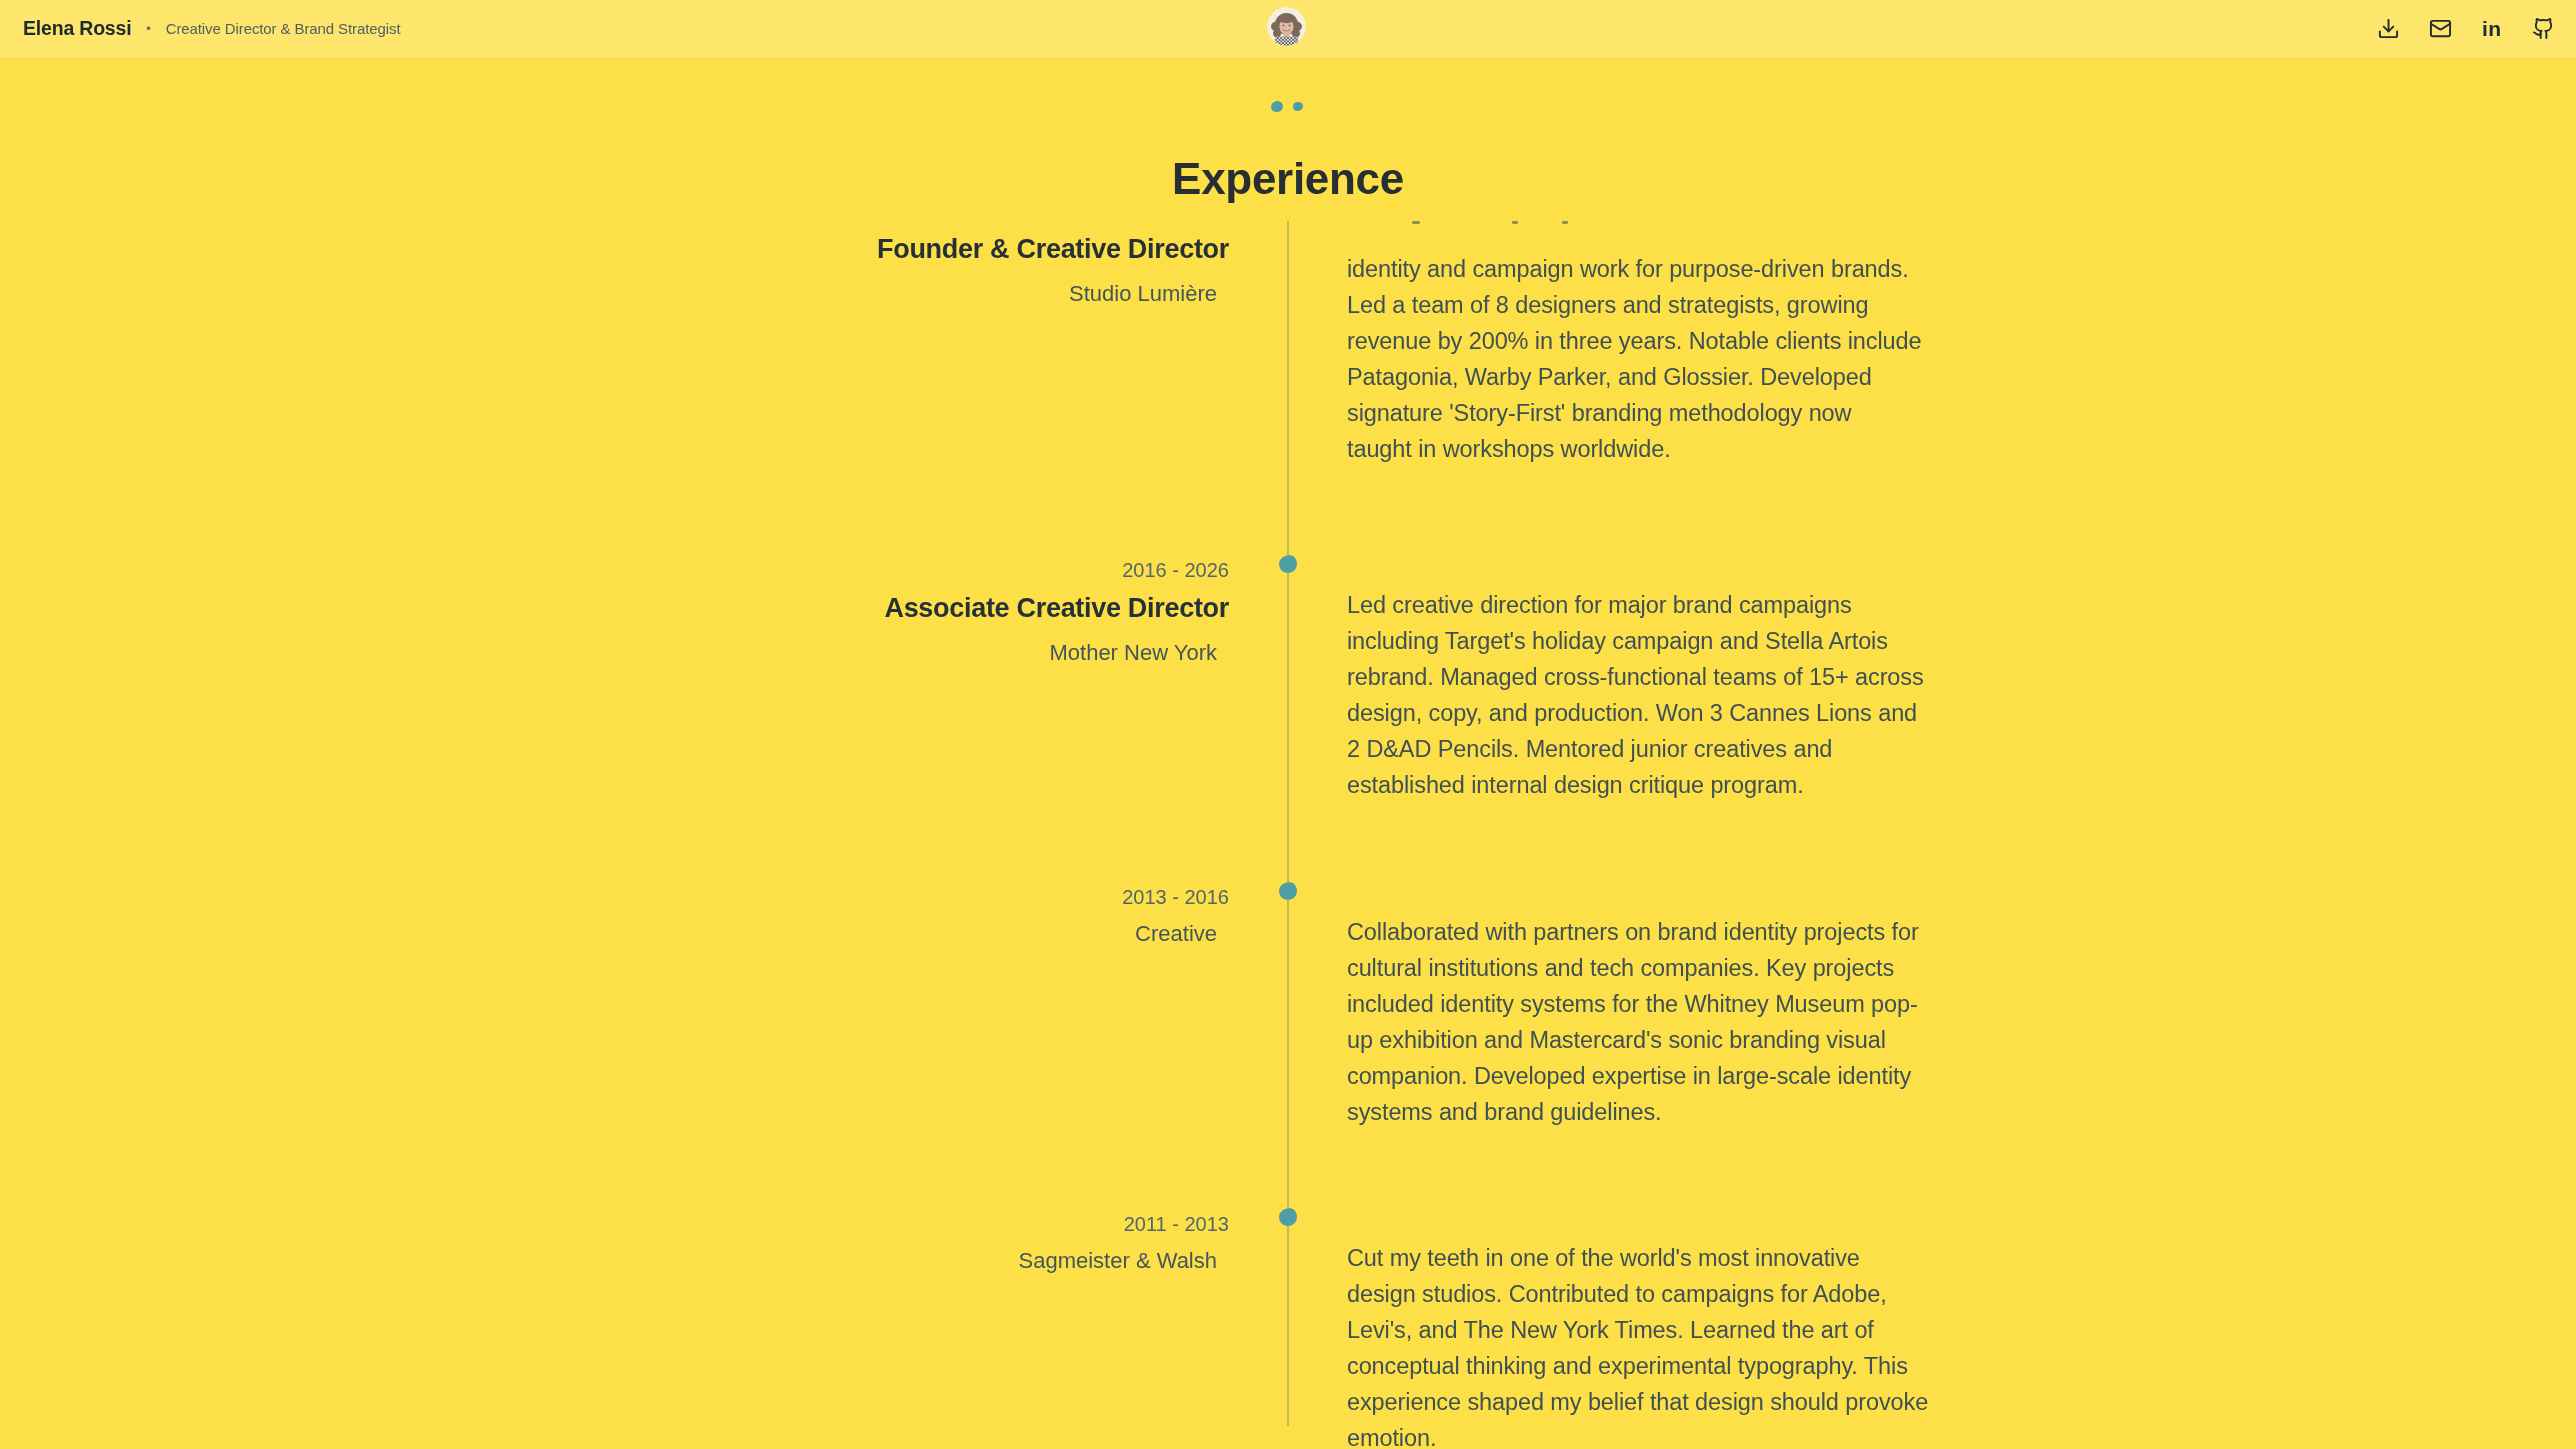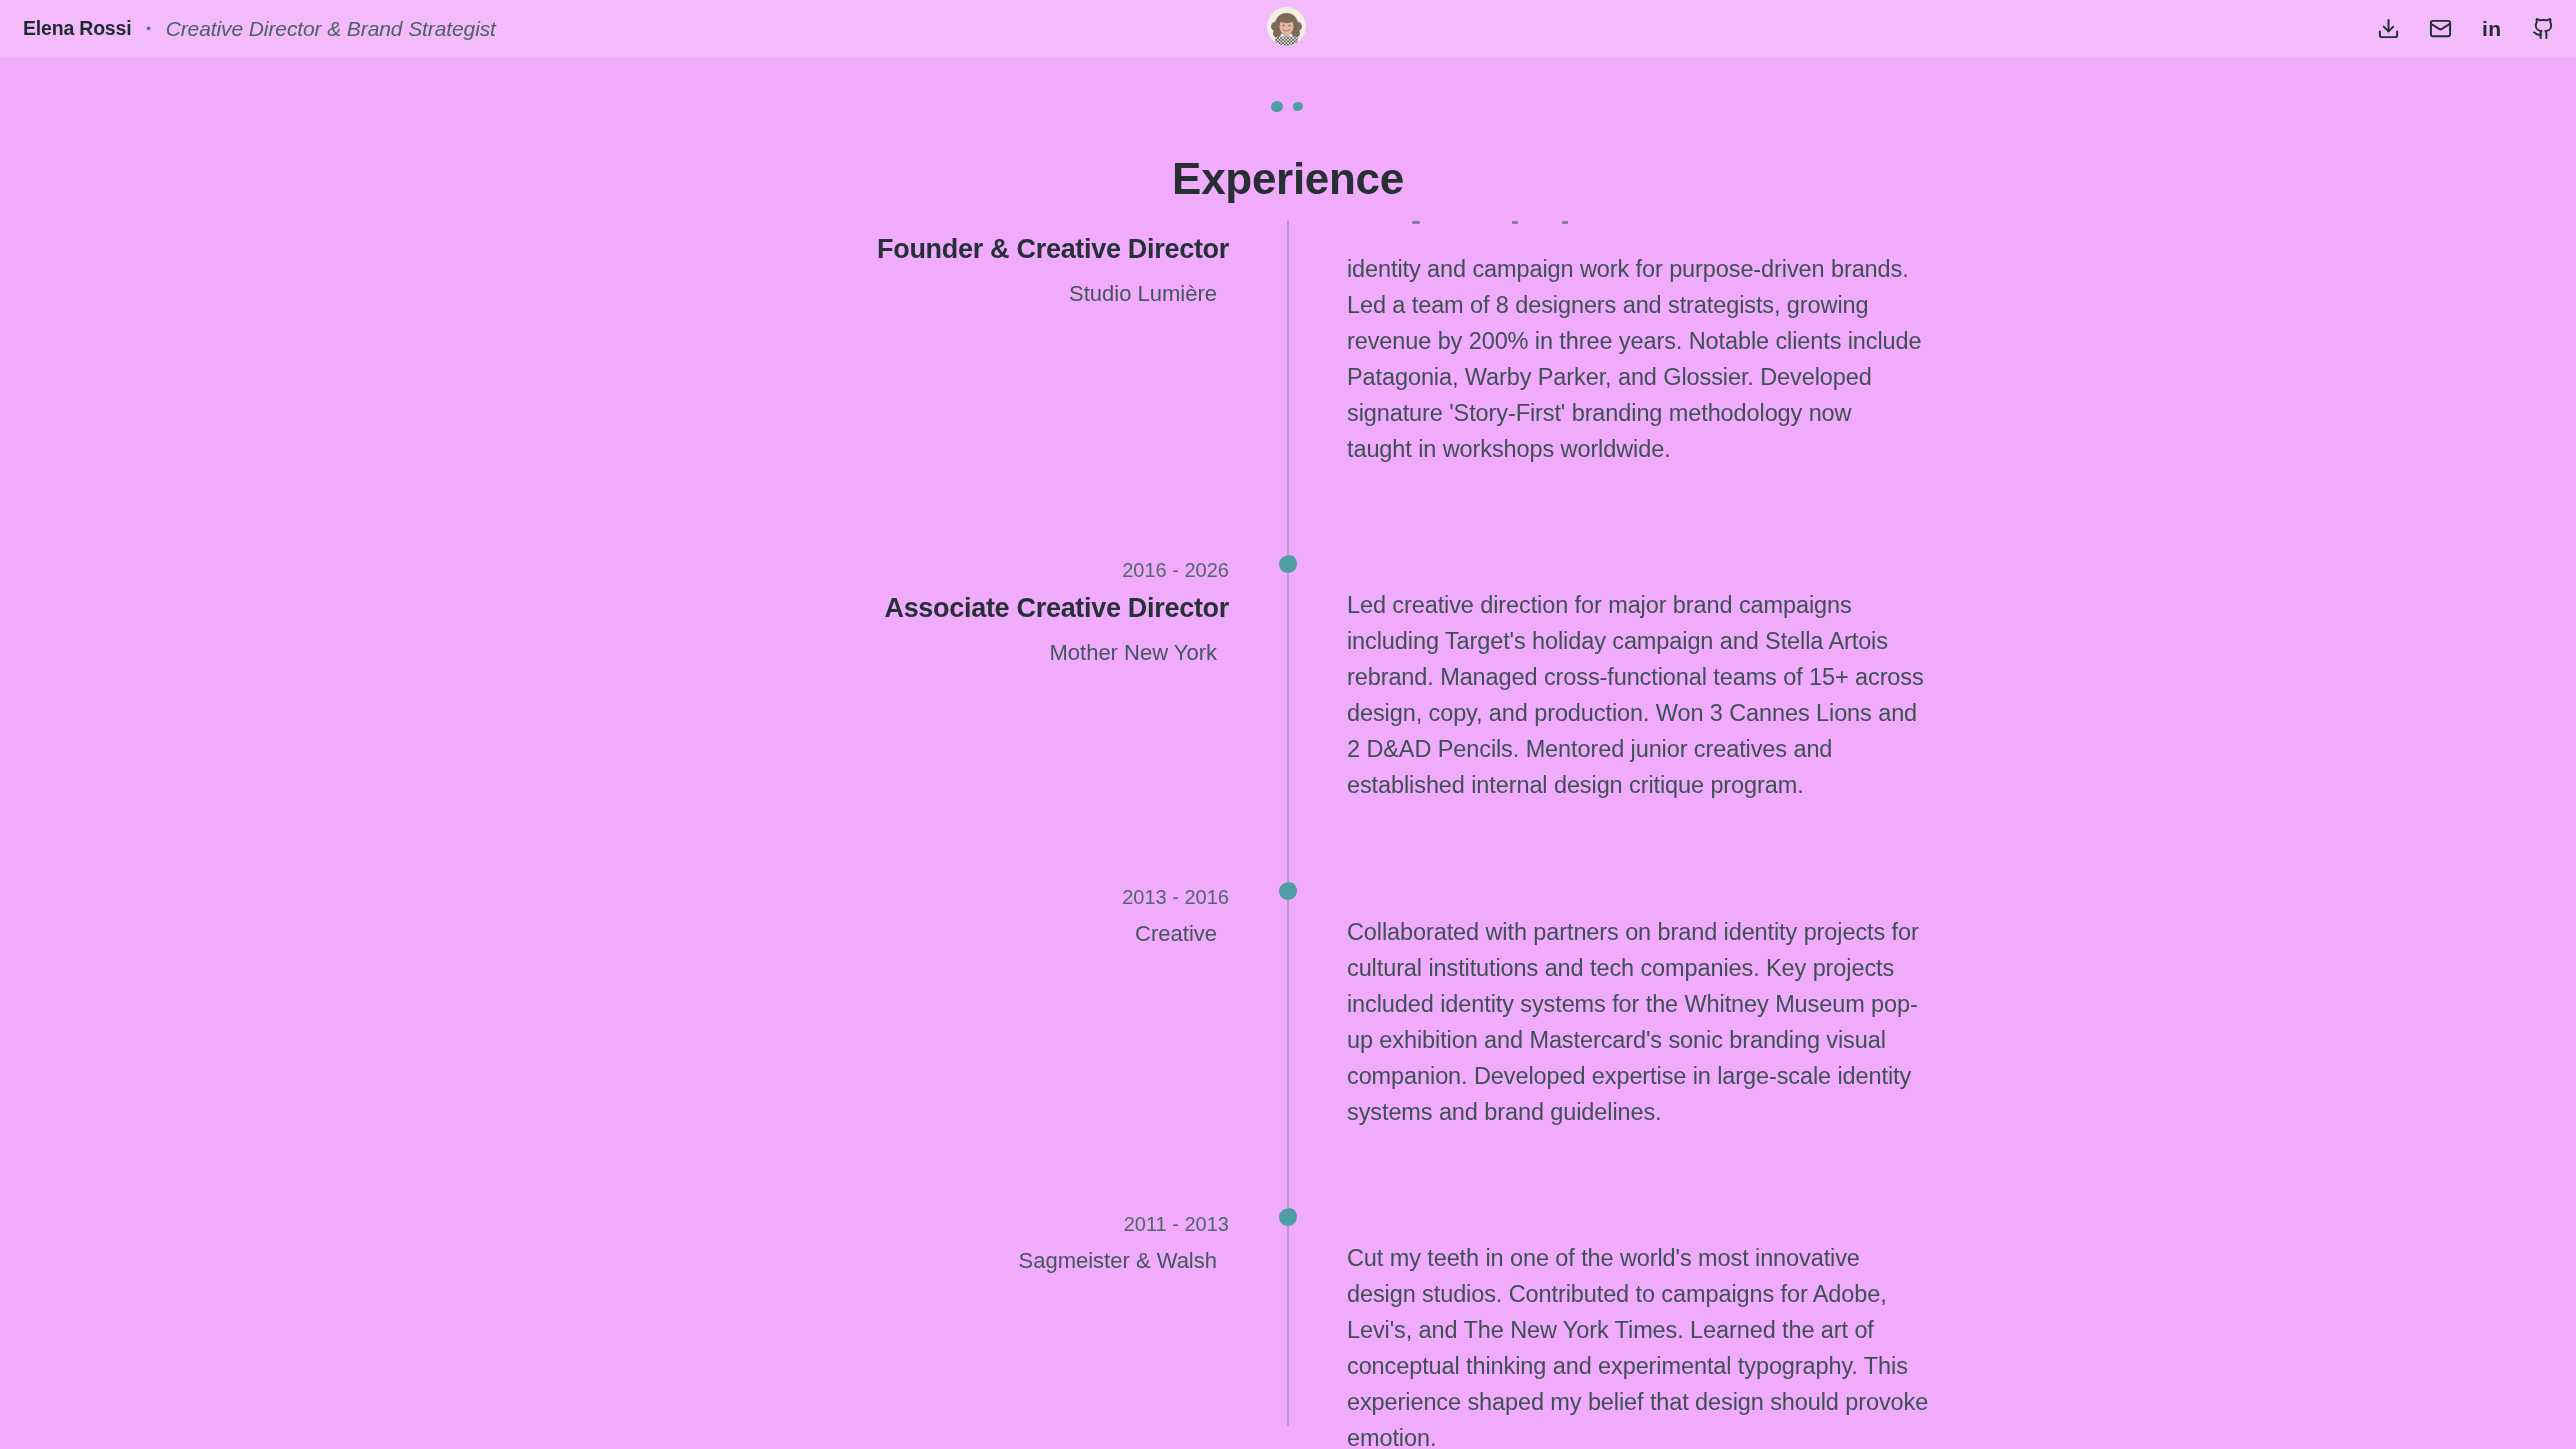--- a/index.html
+++ b/index.html
@@ -1,28 +1,28 @@
 <!DOCTYPE html>
 <html style="font-size:10.7px"><head>
 <meta charset="utf-8">
 <style>
   html,body{margin:0;padding:0;background:#c2dfe3;}
   .page{position:relative;width:2576px;height:1449px;overflow:hidden;
-        background:#f0abfc;font-family:"Liberation Sans",sans-serif;}
+        background:#fde047;font-family:"Liberation Sans",sans-serif;}
 
   
   .header{position:absolute;left:0;top:0;width:2576px;height:58px;
           background:rgba(255,255,255,0.20);
           border-bottom:1.3px solid rgba(35,55,60,0.05);
           display:flex;align-items:center;justify-content:space-between;
           box-sizing:border-box;padding:0 20px 0 23px;z-index:5;}
   .id-group{display:flex;align-items:center;gap:14.8px;}
   .id-name{font-size:19.5px;font-weight:700;color:#1e2a2e;letter-spacing:-0.2px;}
   .id-sep{font-size:13.4px;color:#5c6e72;}
-  .id-sub{font-size:21px;font-weight:400;color:#4d6065;letter-spacing:-0.1px;font-style:italic;}
+  .id-sub{font-size:15px;font-weight:400;color:#4d6065;letter-spacing:-0.1px;}
   .avatar{position:absolute;left:1267px;top:6.7px;width:39px;height:39px;
           border-radius:50%;overflow:hidden;display:block;}
   .actions{display:flex;align-items:flex-end;gap:26px;}
   .icon-btn{width:25.5px;height:25.5px;display:flex;align-items:center;justify-content:center;
             background:none;border:none;padding:0;cursor:pointer;color:#202c30;}
   .icon-btn svg{width:23px;height:23px;stroke:#202c30;stroke-width:2;fill:none;
                 stroke-linecap:round;stroke-linejoin:round;}
   .in-glyph{font-size:21px;font-weight:800;color:#202c30;letter-spacing:0.3px;
             font-family:"Liberation Sans",sans-serif;}
 

